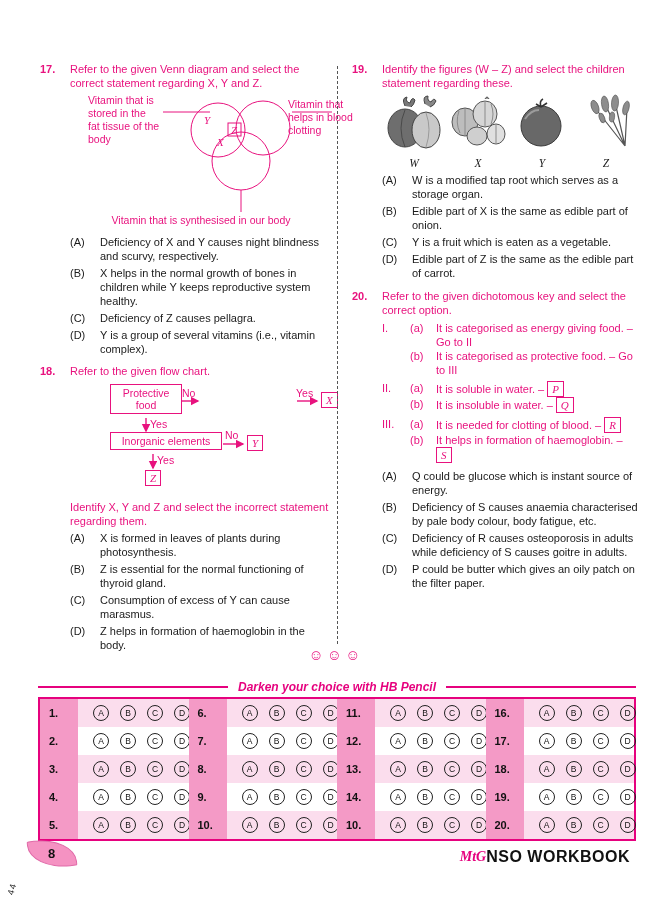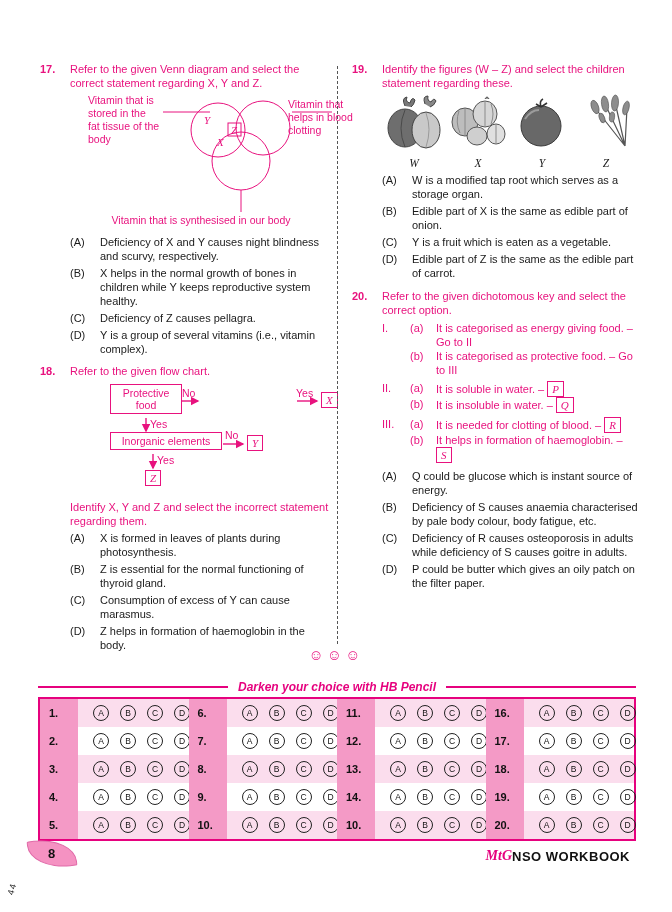--- a/index.html
+++ b/index.html
@@ -52,21 +52,21 @@
   .ncell{background:#f49ac6;display:flex;align-items:center;padding-left:9px;font-weight:bold;font-size:11px;color:#111;}
   .bcell{display:flex;align-items:center;gap:11px;padding-left:15px;}
   .row-even{background:#fbdded;}
   .row-odd{background:#ffffff;}
   .bubble{width:14px;height:14px;border:1.3px solid #222;border-radius:50%;display:flex;align-items:center;justify-content:center;font-size:8.5px;color:#111;background:transparent;flex:0 0 14px;}
   
   .leaf{position:absolute;left:28px;top:839px;width:46px;height:27px;background:#f592c2;border:1px solid #e06aa8;border-radius:4% 85% 4% 85%;transform:rotate(-6deg);display:flex;align-items:center;justify-content:center;}
   .leaf span{font-weight:bold;font-size:13px;color:#111;transform:rotate(6deg);}
   .brand-row{position:absolute;right:42px;top:848px;display:flex;align-items:center;}
   .brand-mtg{color:#e6017e;font-weight:bold;font-style:italic;font-size:14px;font-family:"Liberation Serif",serif;}
-  .brand-title{color:#111;font-weight:bold;font-size:13px;letter-spacing:0.5px;}
+  .brand-title{color:#111;font-weight:bold;font-size:16px;letter-spacing:0.5px;}
   .print-marks{position:absolute;left:6px;top:884px;font-size:9px;color:#222;transform:rotate(-75deg);letter-spacing:1px;}
 </style>
 </head>
 <body>
 
 <div class="page">
 
   <div class="col col-left">
 
     <div class="q">

